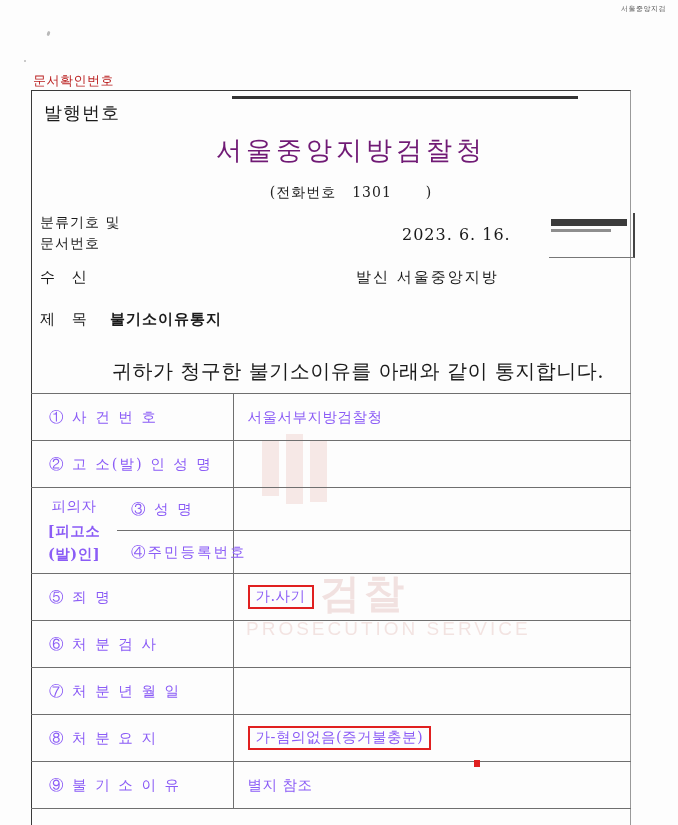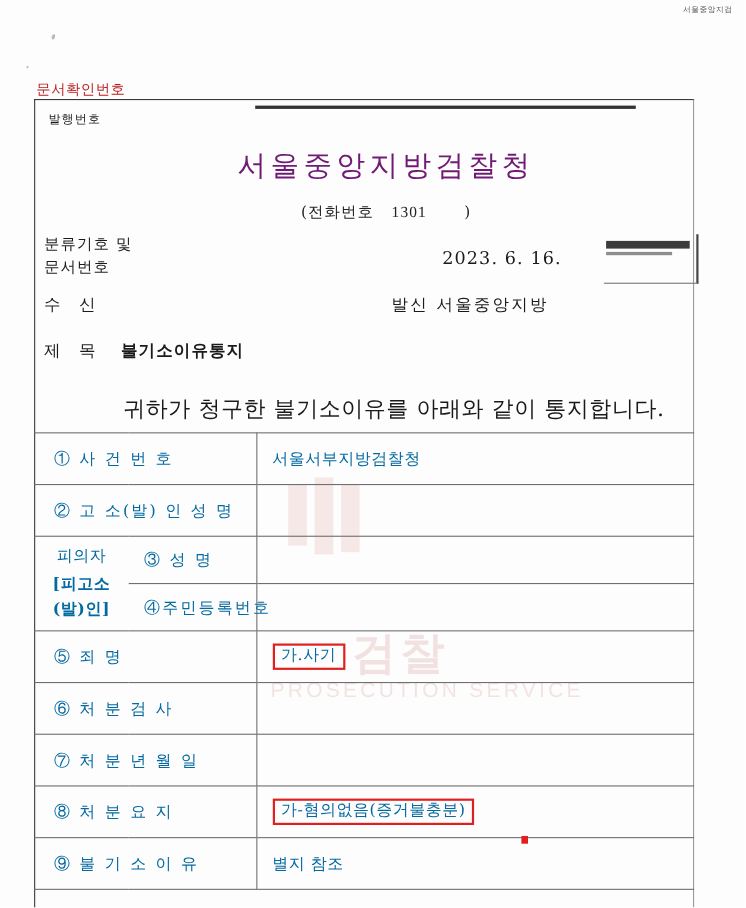--- a/index.html
+++ b/index.html
@@ -72,21 +72,21 @@
     top: 96px;
     width: 346px;
     height: 3px;
     background: #333;
   }
 
   .issue-no {
     position: absolute;
     left: 44px;
     top: 101px;
-    font-size: 11px;
+    font-size: 18px;
     letter-spacing: 1px;
   }
 
   .org-title {
     position: absolute;
     left: 0;
     right: 0;
     top: 133px;
     text-align: center;
     font-size: 26px;
@@ -99,21 +99,21 @@
     position: absolute;
     left: 0;
     right: 0;
     top: 184px;
     text-align: center;
     font-size: 14px;
     letter-spacing: 1px;
     color: #222;
   }
   .phone-line .inner { display: inline-block; margin-left: 24px; }
-  .phone-line .num { margin: 0 34px 0 16px; font-family: Liberation Serif, serif; }
+  .phone-line .num { margin: 0 34px 0 16px; }
 
   .class-no {
     position: absolute;
     left: 40px;
     top: 212px;
     font-size: 14px;
     line-height: 1.5;
     letter-spacing: 1px;
   }
 
@@ -245,21 +245,21 @@
     width: 600px;
     border-collapse: collapse;
     table-layout: fixed;
   }
   .tbl td {
     border: 1px solid #6f6f6f;
     border-left: none;
     border-right: none;
     height: 46px;
     font-size: 14.5px;
-    color: #0369a1;
+    color: #8b5cf6;
     padding: 0 8px;
     vertical-align: middle;
     background: transparent;
   }
   .tbl td.lbl {
     text-align: left;
     padding-left: 18px;
     letter-spacing: 2px;
     white-space: nowrap;
   }

